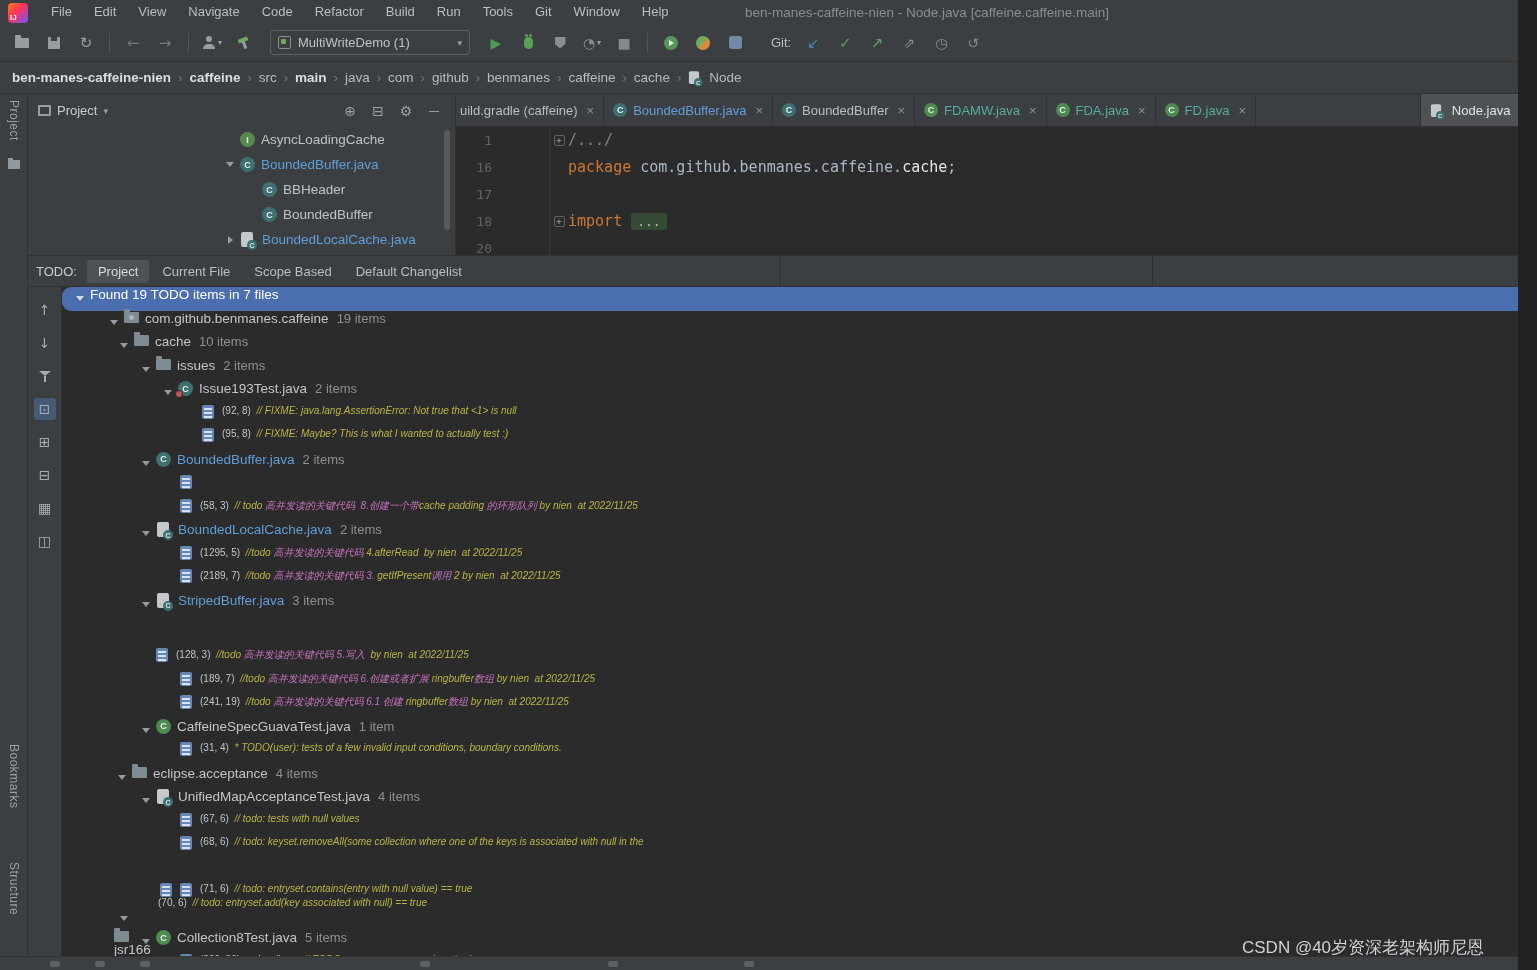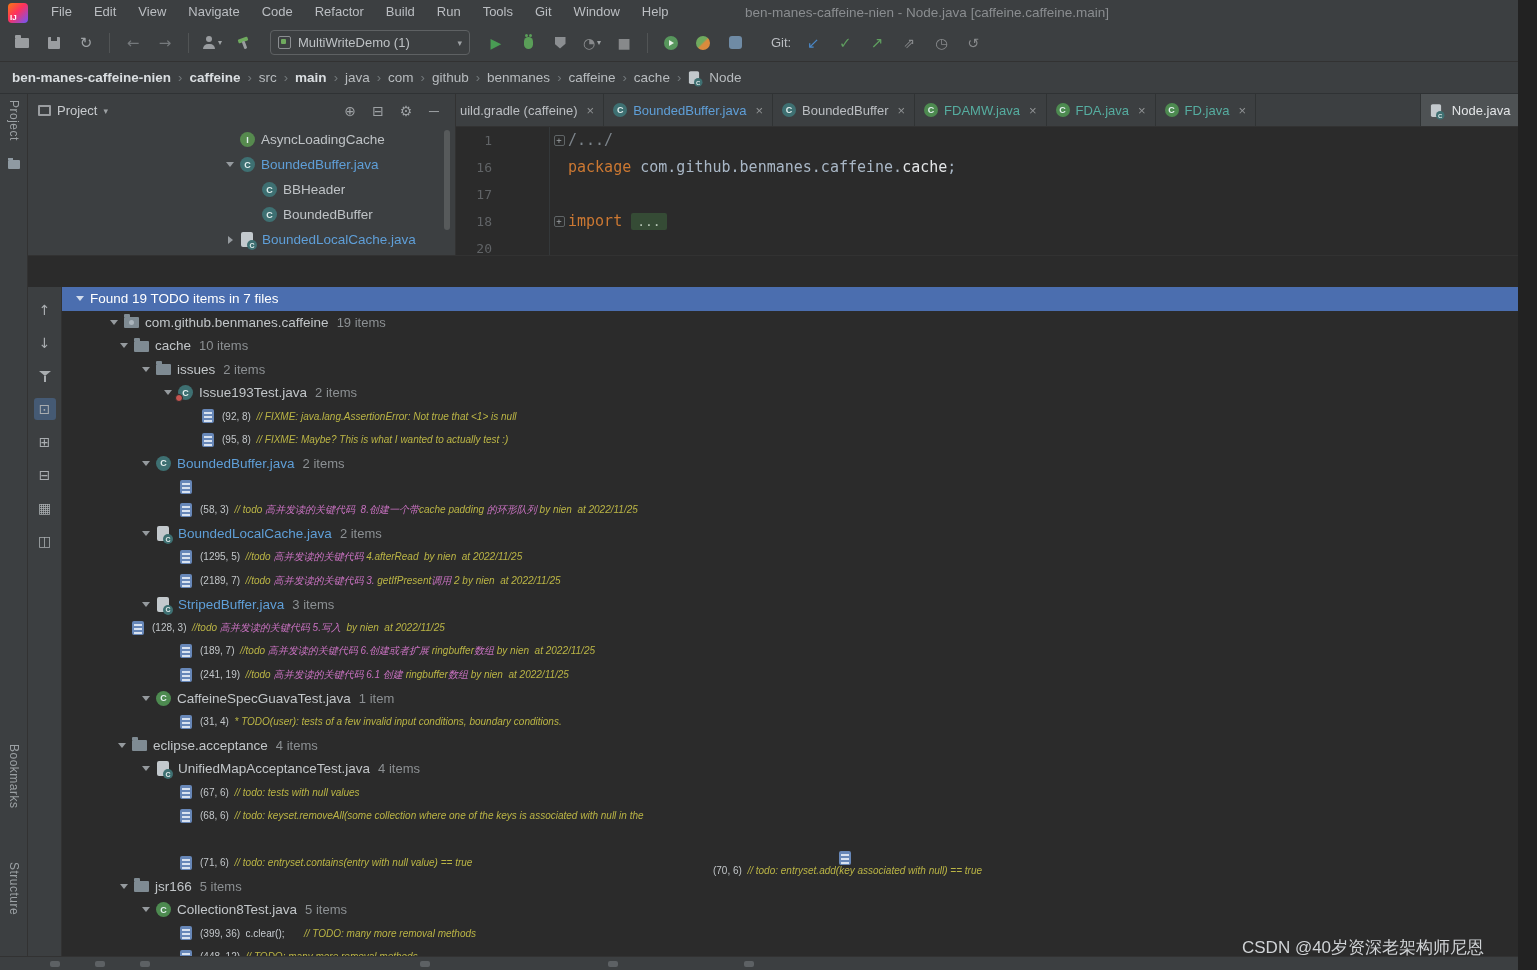--- a/index.html
+++ b/index.html
@@ -150,21 +150,21 @@
   #todo-toolbar{width:34px;background:#3c3f41;border-right:1px solid #323232;box-sizing:border-box;
                 display:flex;flex-direction:column;align-items:center;padding-top:12px;gap:11px;flex:none;}
   .vbtn{width:22px;height:22px;display:flex;align-items:center;justify-content:center;border-radius:3px;
         font-size:14px;color:#a9adb0;font-family:"DejaVu Sans",sans-serif;}
   .vbtn.active{background:#455a74;}
   .i-funnel{position:relative;width:12px;height:12px;}
   .i-funnel::before{content:"";position:absolute;top:1px;left:0;border-left:6px solid transparent;
                     border-right:6px solid transparent;border-top:5px solid #a9adb0;}
   .i-funnel::after{content:"";position:absolute;top:6px;left:5px;width:2px;height:6px;background:#a9adb0;}
   #todo-tree{flex:1;overflow:hidden;position:relative;}
-  .trow{height:23.5px;display:flex;align-items:center;font-size:13.5px;color:#c2c6c9;box-sizing:border-box;}
+  .trow{height:23.5px;display:flex;align-items:flex-start;font-size:13.5px;color:#c2c6c9;box-sizing:border-box;border-radius:9px;}
   .trow.selected{background:#4b6eaf;color:#ffffff;}
   .trow.selected .chev{border-top-color:#d3dcec;}
   .tlabel{white-space:nowrap;}
   .tlabel.modified{color:#5f9fd8;}
   .count{margin-left:8px;color:#8c9093;font-size:13px;white-space:nowrap;}
   .todo-line{white-space:pre;font-size:10px;}
   .sg-loc{color:#c2c6c9;}
   .sg-todo{color:#bbb545;font-style:italic;}
   .sg-cn{color:#c871c0;font-style:italic;}
   .sg-code{color:#c8cdd2;}
@@ -418,20 +418,26 @@
             <span class="lnum">20</span>
             <span class="gutspace"></span>
             <span class="foldslot"></span>
             <span class="codeline"></span>
           </div>
         </div>
     </div>
   </div>
 
   <div id="todo-panel">
+    <div id="todo-header">
+      <span id="todo-label">TODO:</span>
+      <div id="todo-tabs"><span class="ttab active">Project</span><span class="ttab">Current File</span><span class="ttab">Scope Based</span><span class="ttab">Default Changelist</span></div>
+      <span class="hdr-div d1"></span>
+      <span class="hdr-div d2"></span>
+    </div>
     <div id="todo-body">
       <div id="todo-toolbar">
         <span class="vbtn">↑</span>
         <span class="vbtn">↓</span>
         <span class="vbtn">
             <span class="i-funnel"></span>
           </span>
         <span class="vbtn active">⊡</span>
         <span class="vbtn">⊞</span>
         <span class="vbtn">⊟</span>
@@ -523,21 +529,21 @@
             <span class="todo-line"><span class="sg-loc">(2189, 7)  </span><span class="sg-todo">//todo </span><span class="sg-cn">高并发读的关键代码 3. </span><span class="sg-todo">getIfPresent</span><span class="sg-cn">调用 </span><span class="sg-todo">2 by nien  at 2022/11/25</span></span>
           </div>
           <div class="trow" style="padding-left: 74px;">
             <span class="chev-slot">
               <span class="chev"></span>
             </span>
             <span class="ic ic-javafile"></span>
             <span class="tlabel modified">StripedBuffer.java</span>
             <span class="count">3 items</span>
           </div>
-          <div class="trow" style="padding-left: 48px;">
+          <div class="trow" style="padding-left: 72px; margin-top: 32px;">
             <span class="chev-slot"></span>
             <span class="ic ic-todoitem"></span>
             <span class="todo-line"><span class="sg-loc">(128, 3)  </span><span class="sg-todo">//todo </span><span class="sg-cn">高并发读的关键代码 5.写入  </span><span class="sg-todo">by nien  at 2022/11/25</span></span>
           </div>
           <div class="trow" style="padding-left: 96px;">
             <span class="chev-slot"></span>
             <span class="ic ic-todoitem"></span>
             <span class="todo-line"><span class="sg-loc">(189, 7)  </span><span class="sg-todo">//todo </span><span class="sg-cn">高并发读的关键代码 6.创建或者扩展 </span><span class="sg-todo">ringbuffer</span><span class="sg-cn">数组 </span><span class="sg-todo">by nien  at 2022/11/25</span></span>
           </div>
           <div class="trow" style="padding-left: 96px;">
@@ -587,21 +593,21 @@
           <div class="trow" style="padding-left: 96px; flex-direction: column;">
             <span class="chev-slot"></span>
             <span class="ic ic-todoitem"></span>
             <span class="todo-line"><span class="sg-loc">(70, 6)  </span><span class="sg-todo">// todo: entryset.add(key associated with null) == true</span></span>
           </div>
           <div class="trow" style="padding-left: 96px;">
             <span class="chev-slot"></span>
             <span class="ic ic-todoitem"></span>
             <span class="todo-line"><span class="sg-loc">(71, 6)  </span><span class="sg-todo">// todo: entryset.contains(entry with null value) == true</span></span>
           </div>
-          <div class="trow" style="padding-left: 52px;">
+          <div class="trow" style="padding-left: 52px; flex-direction: column;">
             <span class="chev-slot">
               <span class="chev"></span>
             </span>
             <span class="ic ic-folder"></span>
             <span class="tlabel">jsr166</span>
             <span class="count">5 items</span>
           </div>
           <div class="trow" style="padding-left: 74px;">
             <span class="chev-slot">
               <span class="chev"></span>

